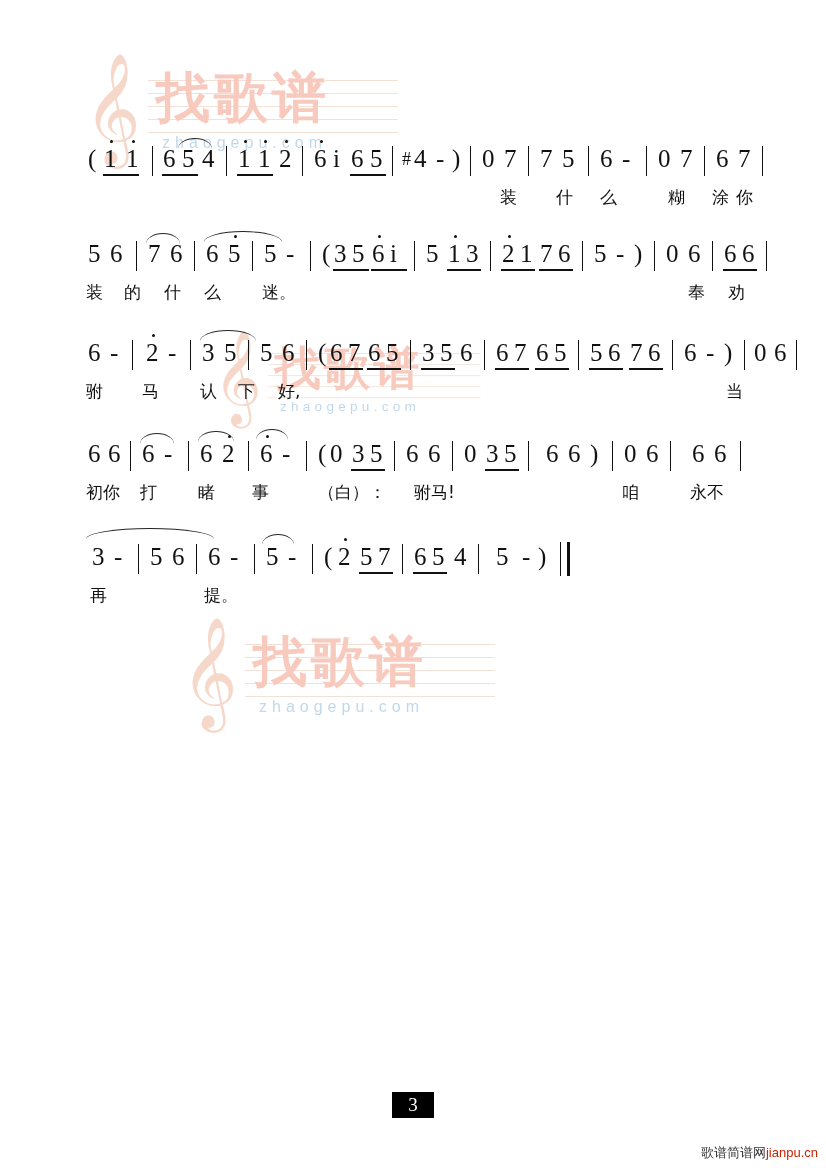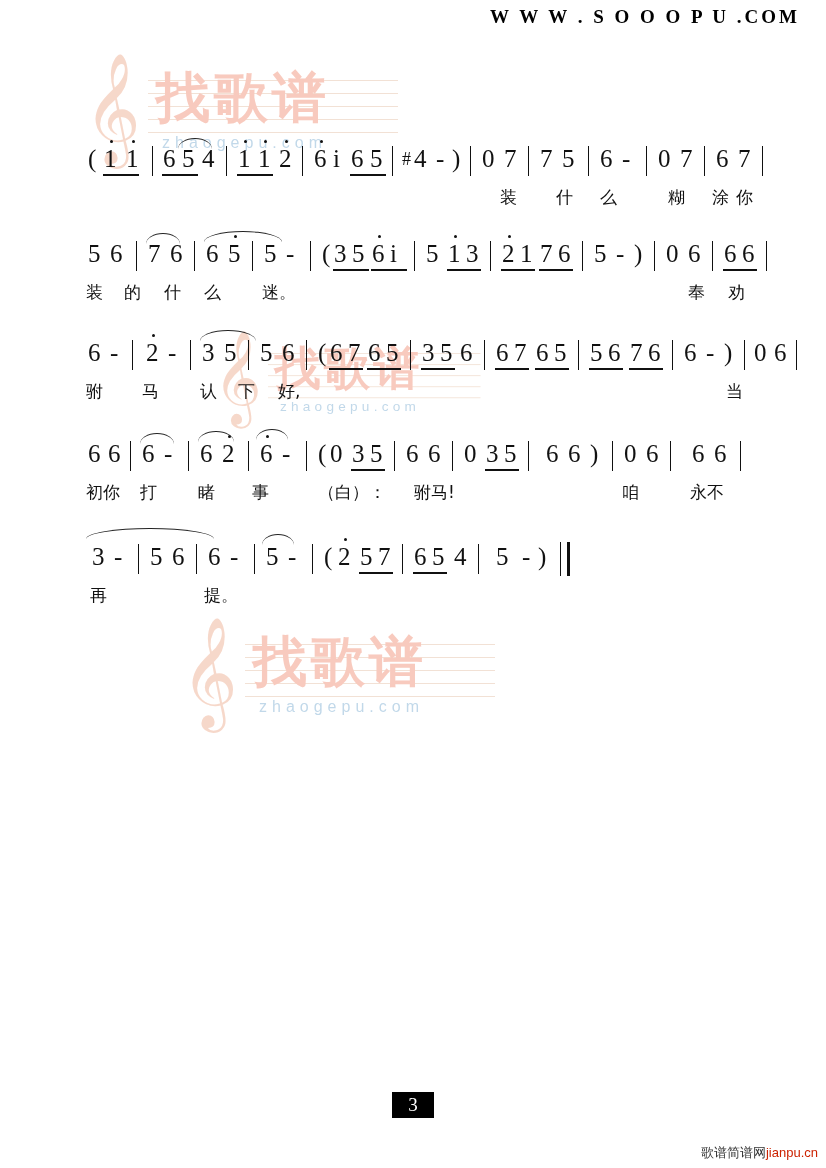--- a/index.html
+++ b/index.html
@@ -193,21 +193,20 @@
     white-space: nowrap;
   }
   .footer-brand .cn { color: #333; }
   .footer-brand .en { color: #cc2200; font-family: "Liberation Sans", sans-serif; }
 </style>
 </head>
 <body>
 
 <div class="page">
 
-  <div class="site-url">W W W . S O O O P U .COM</div>
 
   <div class="watermark wm1">
     <div class="wm-inner">
       <div class="wm-lines">
         <i style="top:0px"></i>
           <i style="top:13px"></i>
           <i style="top:26px"></i>
           <i style="top:39px"></i>
           <i style="top:52px"></i>
       </div>

